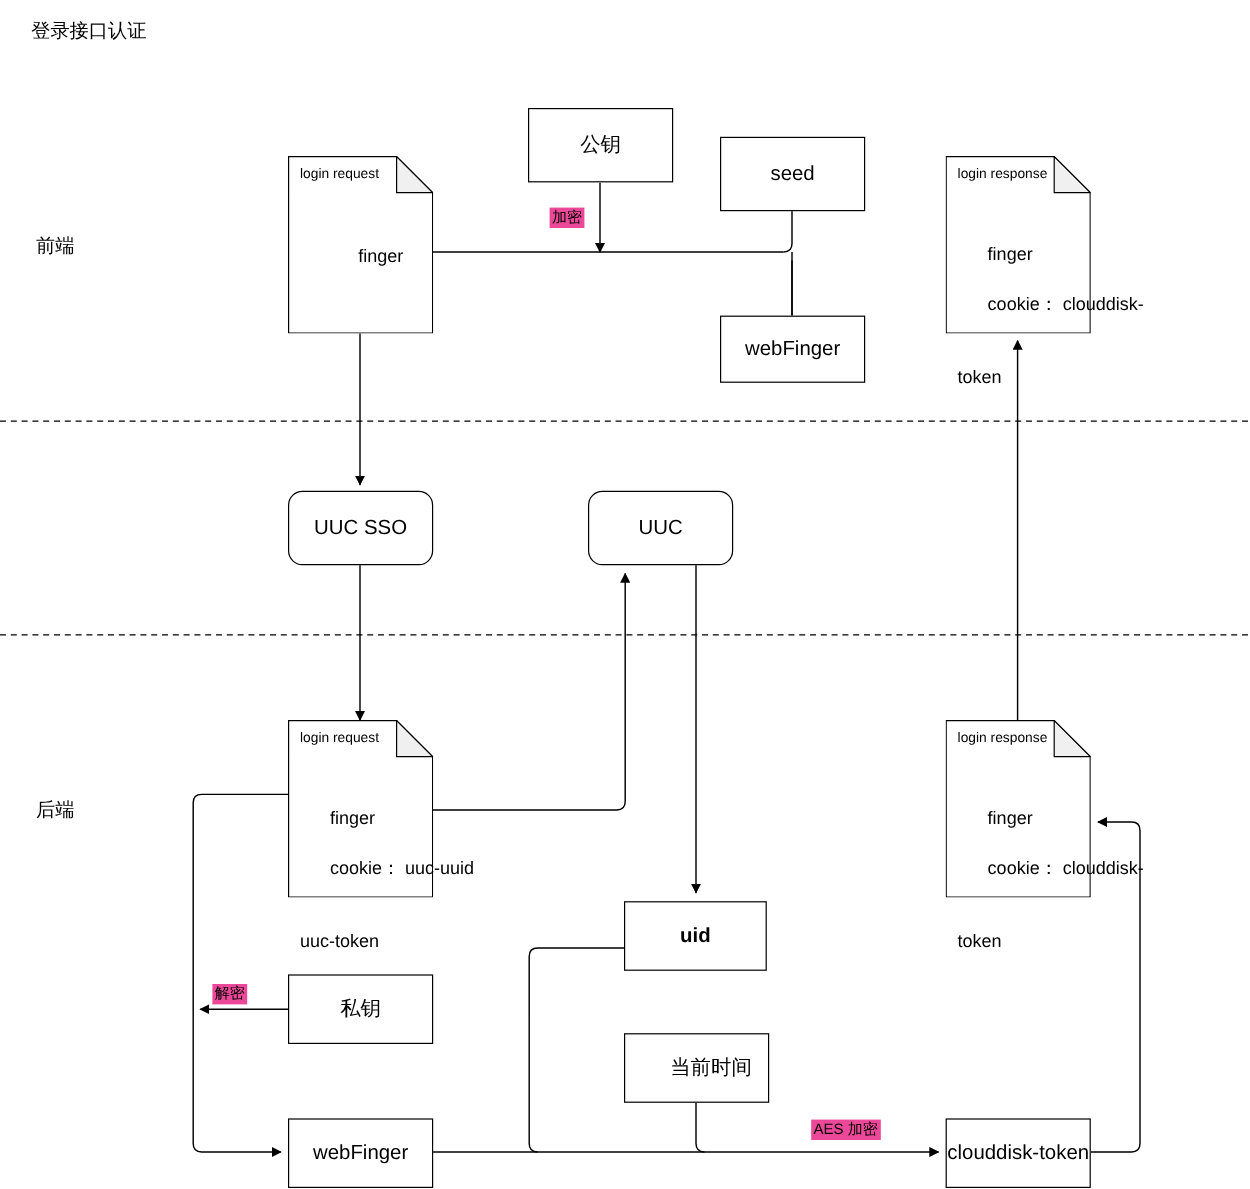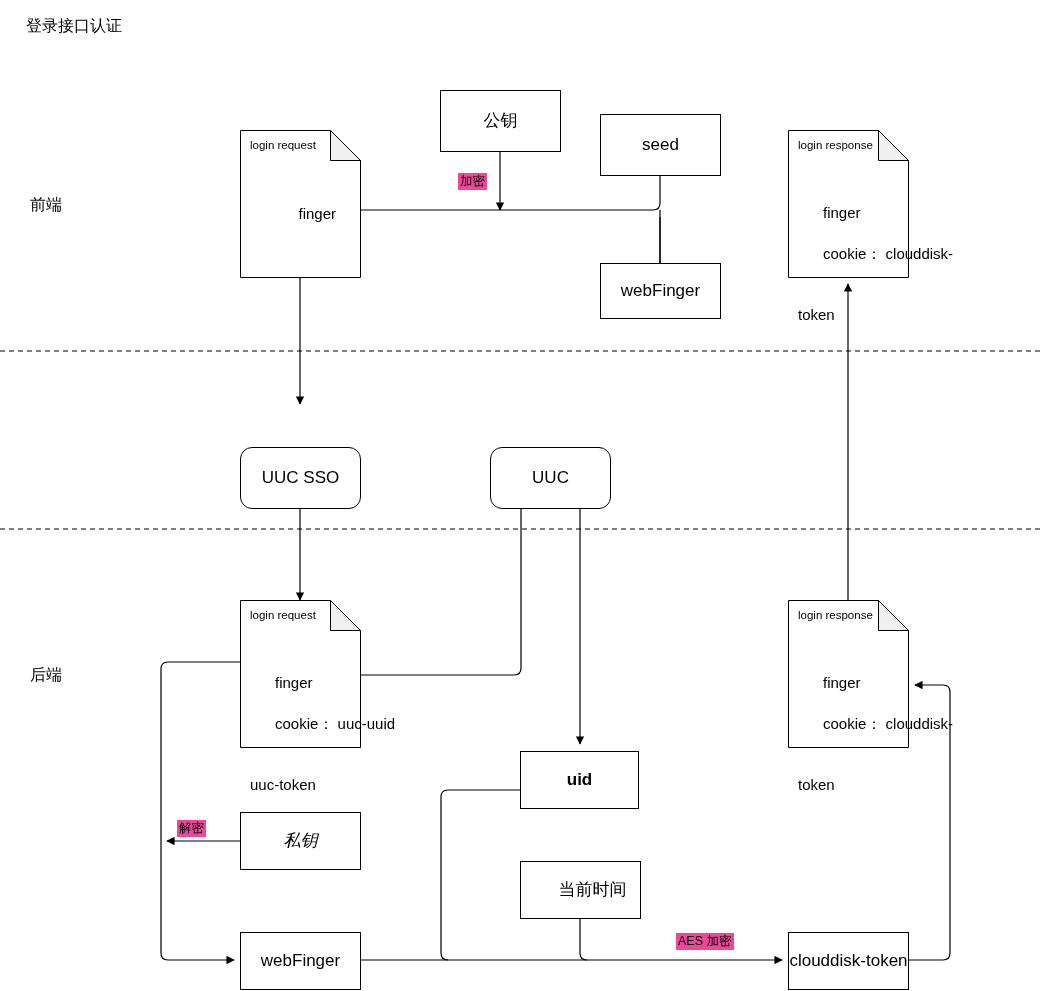--- a/index.html
+++ b/index.html
@@ -33,21 +33,21 @@
     background: #ffffff;
     display: flex;
     align-items: center;
     justify-content: center;
     text-align: left;
     font-size: 17px;
     line-height: 1.25;
     color: #000000;
     z-index: 3;
   }
-  .node.rounded { border-radius: 12px; margin-top: 38px; }
+  .node.rounded { border-radius: 12px; }
   .title {
     position: absolute;
     font-size: 16px;
     color: #000000;
     white-space: nowrap;
     z-index: 4;
   }
   .lane-label {
     position: absolute;
     font-size: 16px;
@@ -152,21 +152,21 @@
   </div>
 
   <div class="node rounded" style="left:240px; top:409px; width:121px; height:62px;">
     <span>UUC SSO</span>
   </div>
 
   <div class="node rounded" style="left:490px; top:409px; width:121px; height:62px;">
     <span>UUC</span>
   </div>
 
-  <div class="node" style="left:240px; top:812px; width:121px; height:58px;font-style:italic;">
+  <div class="node" style="left:240px; top:812px; width:121px; height:58px;">
     <span>私钥</span>
   </div>
 
   <div class="node" style="left:240px; top:932px; width:121px; height:58px;">
     <span>webFinger</span>
   </div>
 
   <div class="node" style="left:520px; top:751px; width:119px; height:58px;font-weight:bold;">
     <span>uid</span>
   </div>

